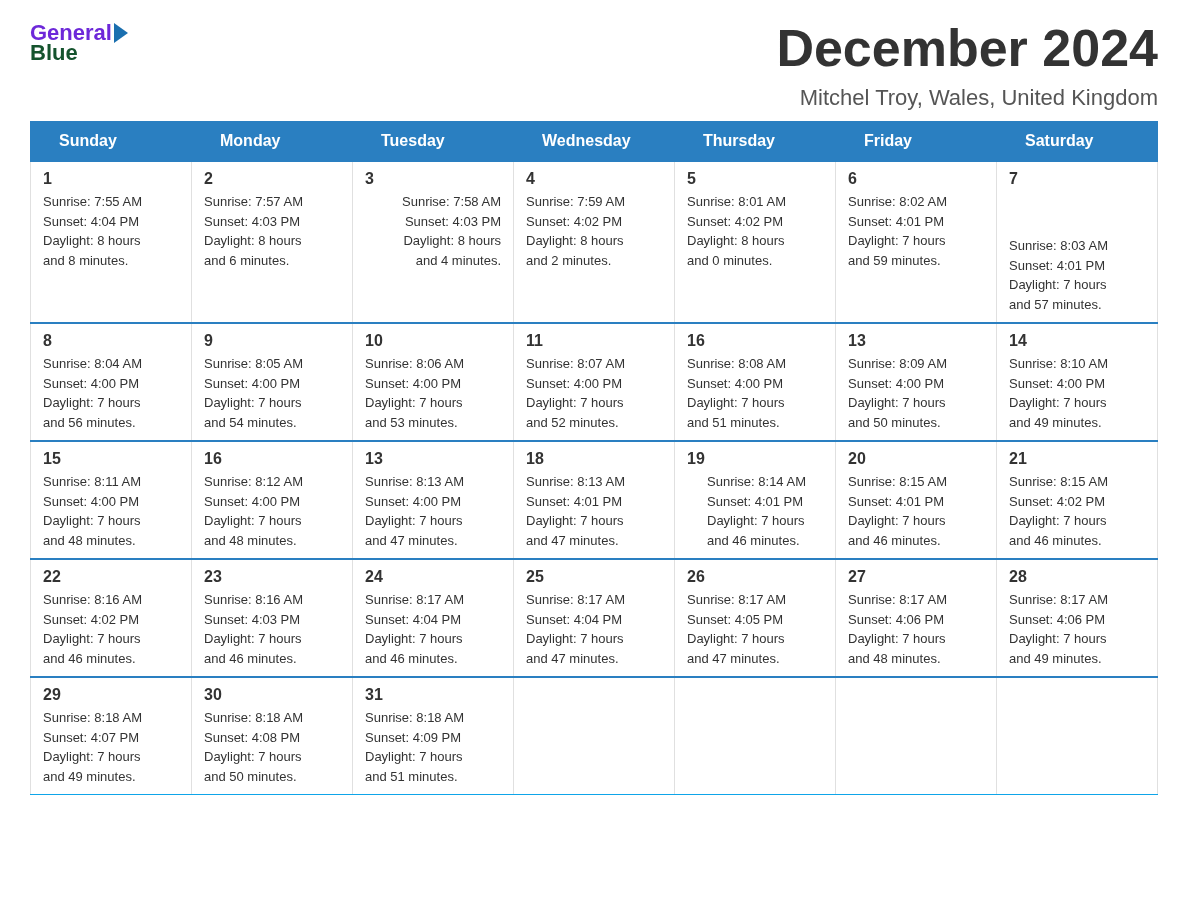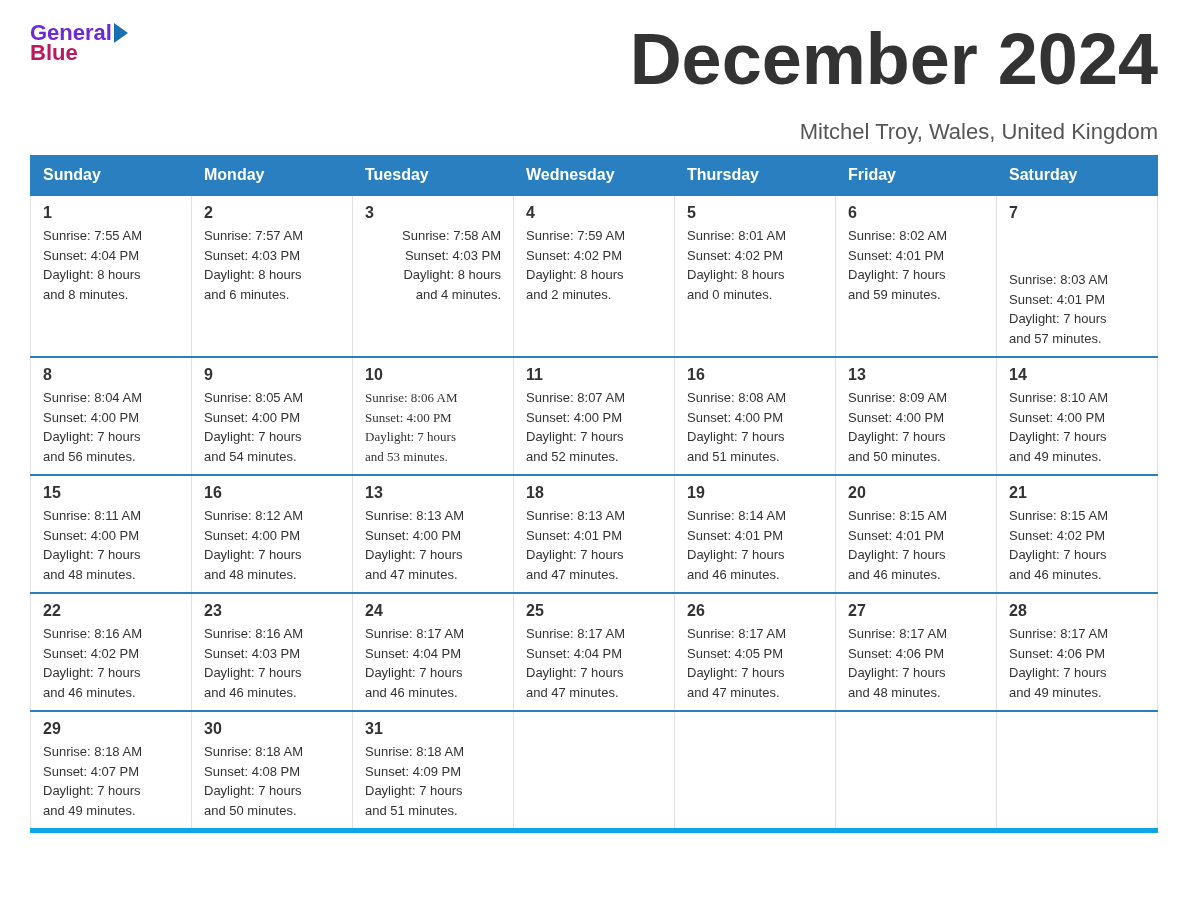--- a/index.html
+++ b/index.html
@@ -31,49 +31,49 @@
       height: 0;
       border-left: 14px solid #1a6faf;
       border-top: 10px solid transparent;
       border-bottom: 10px solid transparent;
       display: inline-block;
       margin-left: 2px;
       vertical-align: middle;
     }
     .logo-bottom {
       display: block;
-      color: #be185d;
+      color: #14532d;
       font-size: 22px;
       font-weight: bold;
       margin-top: -6px;
       margin-left: 0;
     }
     .title-section {
       text-align: right;
     }
     .month-title {
-      font-size: 72px;
+      font-size: 52px;
       font-weight: bold;
       color: #333;
       line-height: 1.1;
     }
     .subtitle {
       font-size: 22px;
       color: #555;
-      margin-top: 20px;
+      margin-top: 8px;
     }
     .calendar-table {
       width: 100%;
       border-collapse: collapse;
       margin-top: 10px;
     }
     .calendar-table thead th {
       background-color: #2a7fc1;
       color: #fff;
-      padding: 10px 12px;
+      padding: 10px 28px;
       font-size: 16px;
       font-weight: bold;
       text-align: left;
       border: 1px solid #2a7fc1;
     }
     .calendar-table tbody td {
       vertical-align: top;
       padding: 8px 12px;
       border: 1px solid #ccc;
       width: 14.28%;
@@ -82,21 +82,21 @@
       min-height: 100px;
       background: #fff;
     }
     .calendar-table tbody tr td {
       border-top: 2px solid #2a7fc1;
       border-bottom: 1px solid #e0e0e0;
       border-left: 1px solid #e0e0e0;
       border-right: 1px solid #e0e0e0;
     }
     .calendar-table tbody tr:last-child td {
-      border-bottom: 5px solid #0ea5e9;
+      border-bottom: 1px solid #0ea5e9;
       border-radius: 28px;
     }
     .day-number {
       font-size: 16px;
       font-weight: bold;
       color: #333;
       margin-bottom: 4px;
     }
     .day-info {
       font-size: 13px;
@@ -200,21 +200,21 @@
         </td>
         <td>
           <div class="day-number">9</div>
           <div class="day-info" style="white-space: pre-line;">Sunrise: 8:05 AM
 Sunset: 4:00 PM
 Daylight: 7 hours
 and 54 minutes.</div>
         </td>
         <td>
           <div class="day-number">10</div>
-          <div class="day-info" style="white-space: pre-line; font-family: Liberation Serif, serif;">Sunrise: 8:06 AM
+          <div class="day-info" style="white-space: pre-line;">Sunrise: 8:06 AM
 Sunset: 4:00 PM
 Daylight: 7 hours
 and 53 minutes.</div>
         </td>
         <td>
           <div class="day-number">11</div>
           <div class="day-info" style="white-space: pre-line;">Sunrise: 8:07 AM
 Sunset: 4:00 PM
 Daylight: 7 hours
 and 52 minutes.</div>
@@ -265,21 +265,21 @@
         </td>
         <td>
           <div class="day-number">18</div>
           <div class="day-info" style="white-space: pre-line;">Sunrise: 8:13 AM
 Sunset: 4:01 PM
 Daylight: 7 hours
 and 47 minutes.</div>
         </td>
         <td>
           <div class="day-number">19</div>
-          <div class="day-info" style="white-space: pre-line;">Sunrise: 8:14 AM
+          <div class="day-info" style="white-space: pre-line; margin-left: 20px;">Sunrise: 8:14 AM
 Sunset: 4:01 PM
 Daylight: 7 hours
 and 46 minutes.</div>
         </td>
         <td>
           <div class="day-number">20</div>
           <div class="day-info" style="white-space: pre-line;">Sunrise: 8:15 AM
 Sunset: 4:01 PM
 Daylight: 7 hours
 and 46 minutes.</div>

